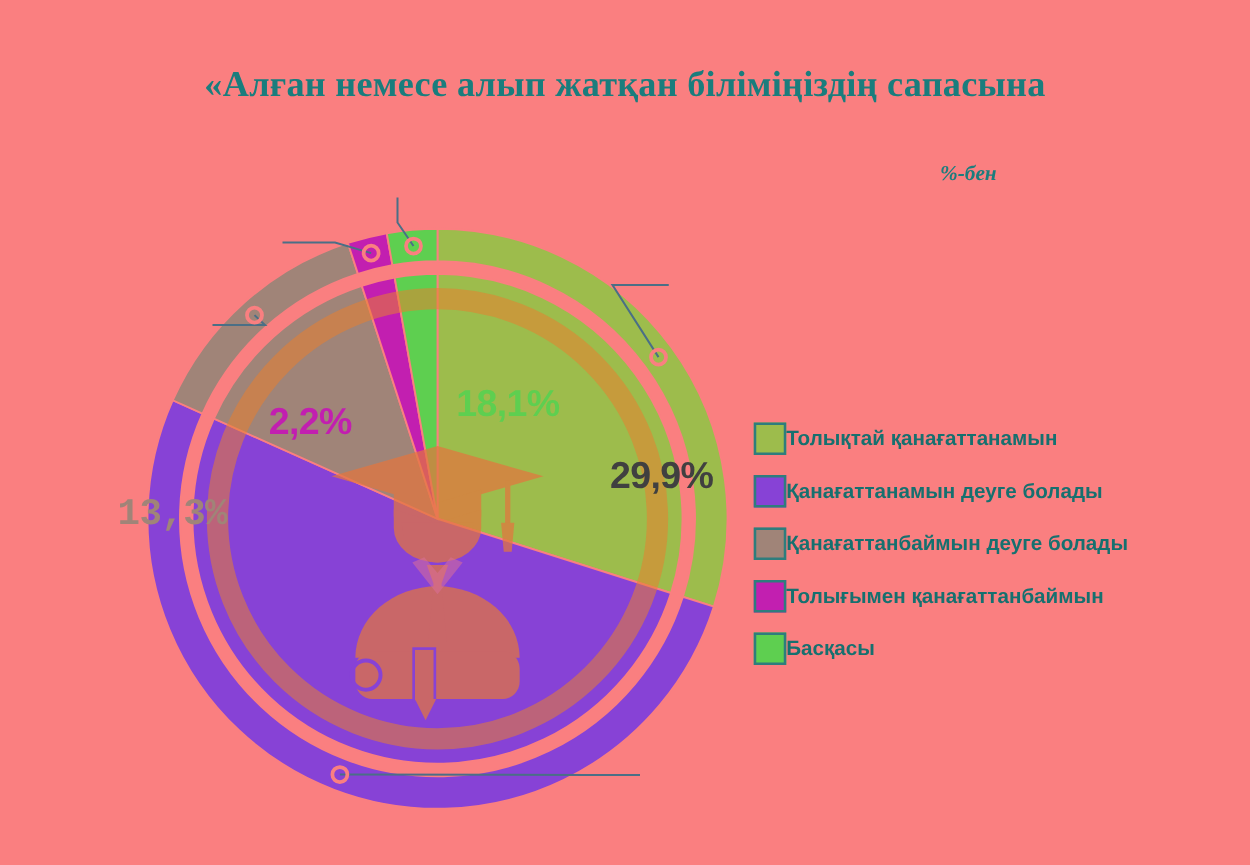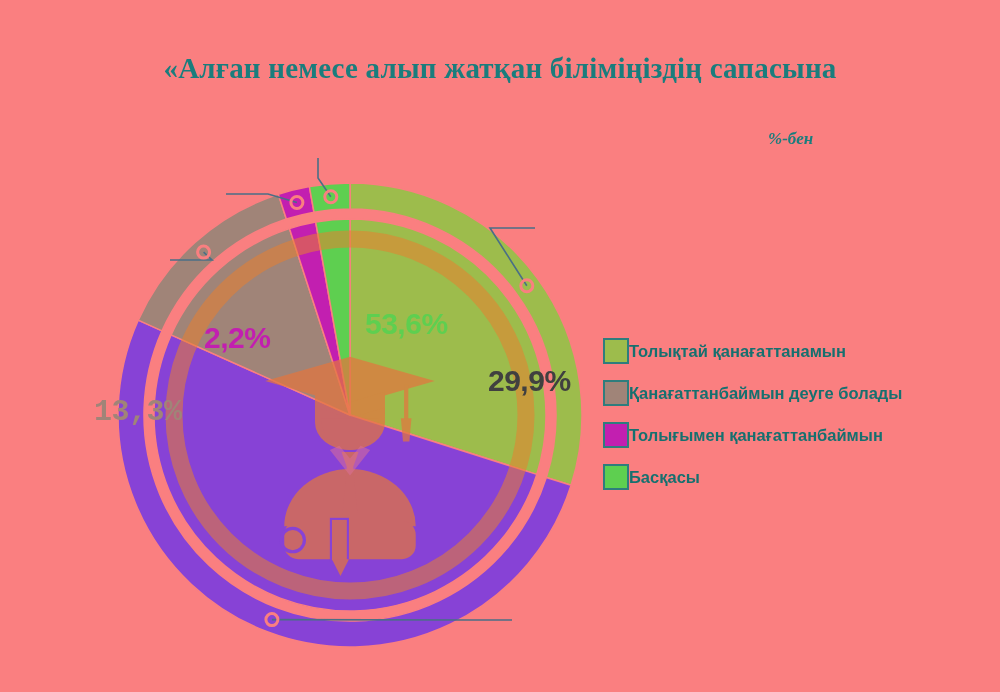--- a/index.html
+++ b/index.html
@@ -40,21 +40,20 @@
   }
   .units-text {
     position: absolute;
     left: 752px;
     top: 129px;
     font-family: "Liberation Serif", serif;
     font-style: italic;
     font-weight: bold;
     font-size: 17px;
     color: #1a7d7d;
-    margin-left: 16px;
   }
 
   
   #chart-area {
     position: absolute;
     left: 20px;
     top: 150px;
     width: 580px;
     height: 530px;
   }
@@ -68,21 +67,21 @@
   .data-label {
     position: absolute;
     font-family: "Liberation Sans", sans-serif;
     font-weight: bold;
     font-size: 30px;
     white-space: nowrap;
     letter-spacing: -0.5px;
   }
   .lbl-0 { left: 468px; top: 214px; color: #9dbc4c; }
   .lbl-2 { left: 74px;  top: 245px; color: #a08478; }
-  .lbl-3 { left: 184px; top: 171px; color: #c21fb0; }
+  .lbl-3 { left: 195px; top: 171px; color: #c21fb0; }
   .lbl-4 { left: 345px; top: 157px; color: #5ecf50; }
 
   
   #legend {
     position: absolute;
     left: 603px;
     top: 330px;
     width: 390px;
   }
   .legend-row {
@@ -173,29 +172,33 @@
           <circle cx="276.9" cy="52.5" r="6" fill="none" stroke="#fa7f80" stroke-width="3"></circle>
           <path d="M 310.8 46.8 L 298 28 L 298 8" fill="none" stroke="#4a6f86" stroke-width="1.6"></path>
           <circle cx="310.8" cy="46.8" r="6" fill="none" stroke="#fa7f80" stroke-width="3"></circle>
         </g>
     </svg>
 
     <div class="data-label lbl-0" style="color: #404040;">29,9%</div>
 
     <div class="data-label lbl-2" style="color: rgb(160, 132, 120); font-family: Liberation Mono, monospace;">13,3%</div>
     <div class="data-label lbl-3" style="color: rgb(194, 31, 176);">2,2%</div>
-    <div class="data-label lbl-4" style="color: rgb(94, 207, 80);">53,6%</div>
+    <div class="data-label lbl-4" style="color: rgb(94, 207, 80);">18,1%</div>
   </div>
 
   <div id="legend">
     <div class="legend-row">
       <span class="legend-swatch" style="background: rgb(157, 188, 76); border-color: rgb(46, 125, 125);"></span>
       <span class="legend-label" style="color: rgb(22, 112, 111);">Толықтай қанағаттанамын</span>
     </div>
     <div class="legend-row">
+      <span class="legend-swatch" style="background: rgb(135, 66, 214); border-color: rgb(46, 125, 125);"></span>
+      <span class="legend-label" style="color: rgb(22, 112, 111);">Қанағаттанамын деуге болады</span>
+    </div>
+    <div class="legend-row">
       <span class="legend-swatch" style="background: rgb(160, 132, 120); border-color: rgb(46, 125, 125);"></span>
       <span class="legend-label" style="color: rgb(22, 112, 111);">Қанағаттанбаймын деуге болады</span>
     </div>
     <div class="legend-row">
       <span class="legend-swatch" style="background: rgb(194, 31, 176); border-color: rgb(46, 125, 125);"></span>
       <span class="legend-label" style="color: rgb(22, 112, 111);">Толығымен қанағаттанбаймын</span>
     </div>
     <div class="legend-row">
       <span class="legend-swatch" style="background: rgb(94, 207, 80); border-color: rgb(46, 125, 125);"></span>
       <span class="legend-label" style="color: rgb(22, 112, 111);">Басқасы</span>

